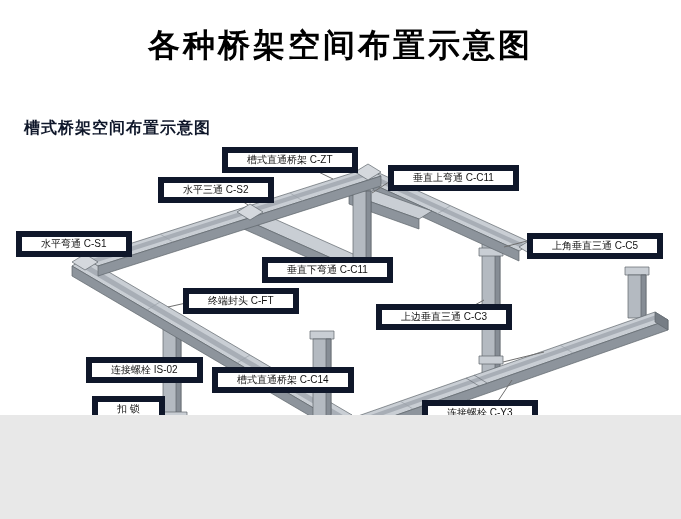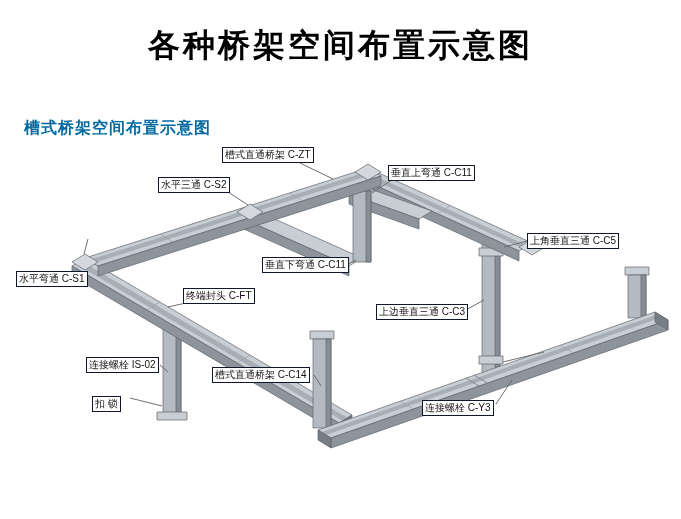--- a/index.html
+++ b/index.html
@@ -1,40 +1,40 @@
 <!DOCTYPE html>
 <html><head>
 <meta charset="utf-8">
 <style>
   html,body{margin:0;padding:0;background:#e8e8e8;}
   .canvas{
     position:relative;
-    width:681px;height:519px;
+    width:681px;height:415px;
     background:#ffffff;
     overflow:hidden;
     font-family:"Liberation Sans","DejaVu Sans",sans-serif;
     margin:0 auto;
   }
   .page-title{
     position:absolute;top:24px;left:0;width:100%;
     text-align:center;
     font-size:32px;font-weight:bold;letter-spacing:3px;
     color:#000;margin:0;
   }
   .subtitle{
     position:absolute;left:24px;top:118px;
     font-size:16px;font-weight:bold;letter-spacing:1px;
-    color:#0369a1;
+    color:#0f172a;
   }
   svg.drawing{position:absolute;left:0;top:0;}
   .label{
     position:absolute;
     font-size:10px;line-height:1;
-    padding:2px 2px;
-    border:1px solid #0f172a;
+    padding:2px 19px;
+    border:6px solid #0f172a;
     background:#ffffff;
     color:#111;
     white-space:nowrap;
   }
 </style>
 </head>
 <body>
 
 <div class="canvas">
 
@@ -140,21 +140,21 @@
       <line x1="314" y1="375" x2="321" y2="386"></line>
       <line x1="544" y1="352" x2="503" y2="362"></line>
       <line x1="130" y1="398" x2="162" y2="406"></line>
       <line x1="496" y1="404" x2="512" y2="380"></line>
     </g>
   </svg>
 
   <div class="label" style="left:222px;top:147px;">槽式直通桥架 C-ZT</div>
   <div class="label" style="left:158px;top:177px;">水平三通 C-S2</div>
   <div class="label" style="left:388px;top:165px;">垂直上弯通 C-C11</div>
-  <div class="label" style="left:16px;top:231px;margin-top:40px;">水平弯通 C-S1</div>
+  <div class="label" style="left:16px;top:231px;">水平弯通 C-S1</div>
   <div class="label" style="left:527px;top:233px;">上角垂直三通 C-C5</div>
   <div class="label" style="left:262px;top:257px;">垂直下弯通 C-C11</div>
   <div class="label" style="left:183px;top:288px;text-align:right;">终端封头 C-FT</div>
   <div class="label" style="left:376px;top:304px;">上边垂直三通 C-C3</div>
   <div class="label" style="left:86px;top:357px;">连接螺栓 IS-02</div>
   <div class="label" style="left:212px;top:367px;">槽式直通桥架 C-C14</div>
   <div class="label" style="left:92px;top:396px;">扣 锁</div>
   <div class="label" style="left:422px;top:400px;">连接螺栓 C-Y3</div>
 
 </div>

